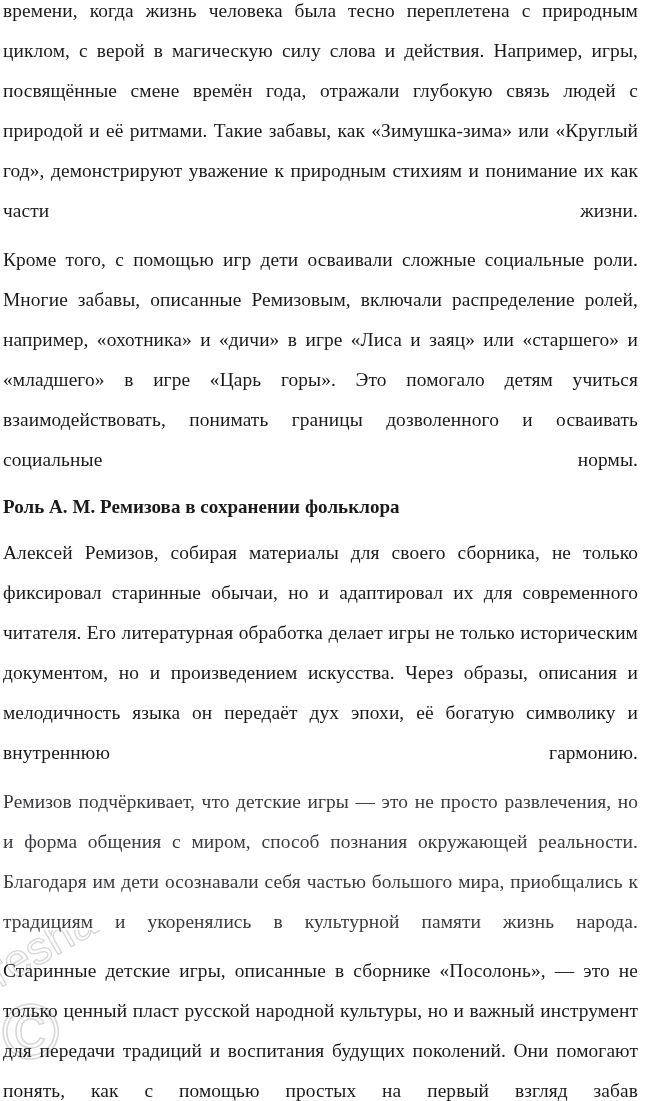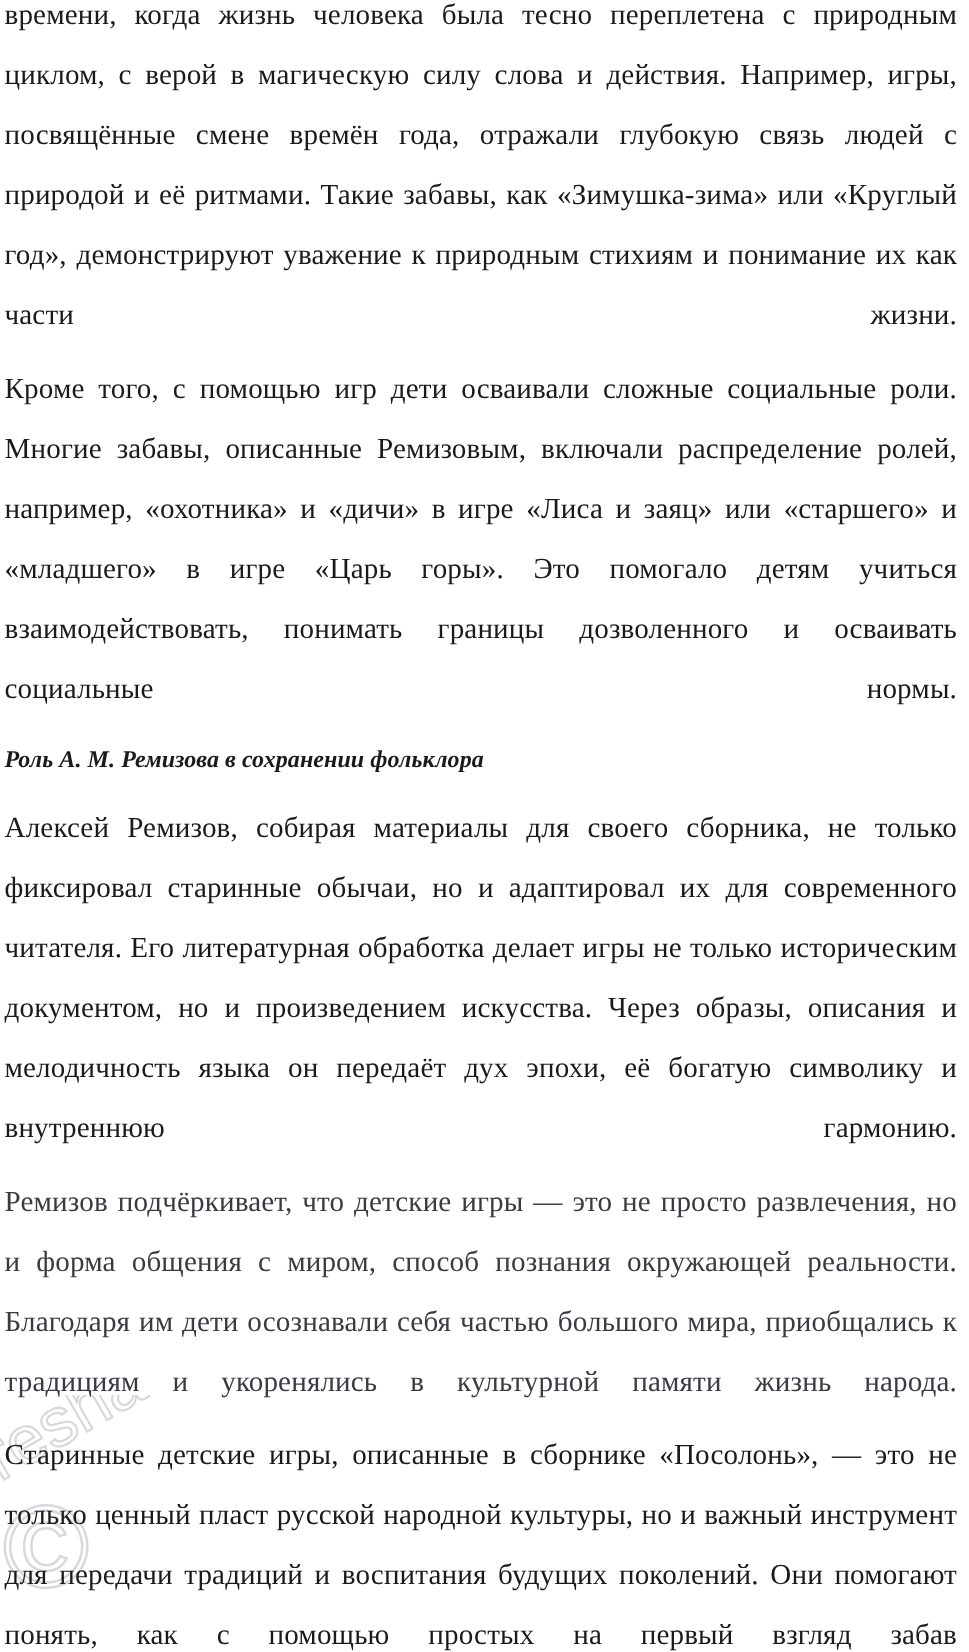--- a/index.html
+++ b/index.html
@@ -56,26 +56,25 @@
     word-spacing: 0.2px;
     hyphens: none;
   }
   
   p.para.full-justify {
     text-align-last: justify;
   }
 
   h2.heading {
     margin: 10px 0 9px 0;
-    font-size: 16px;
+    font-size: 19px;
     line-height: 34px;
     font-weight: bold;
     text-align: left;
     letter-spacing: 0.05px;
-    font-style: italic;
   }
 
   
   p.faded {
     color: #3a3a42;
   }
 
   
   p.clipped-bottom {
     margin-bottom: 0;

